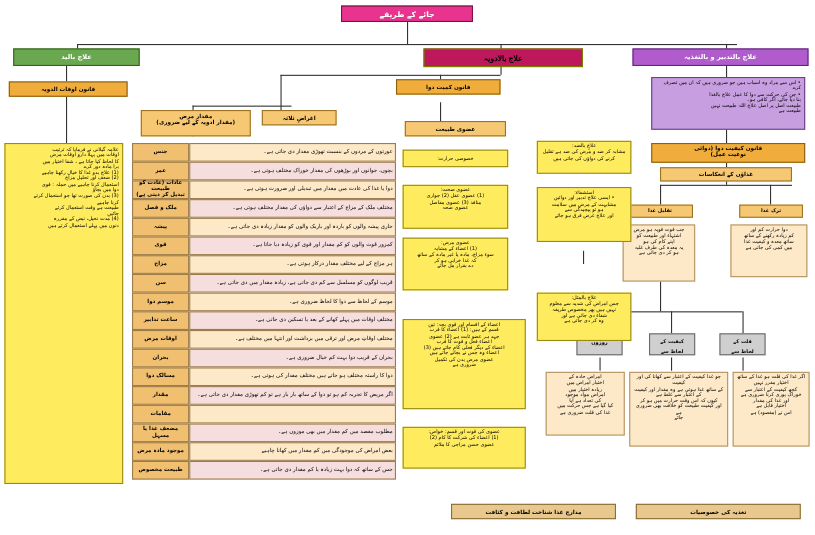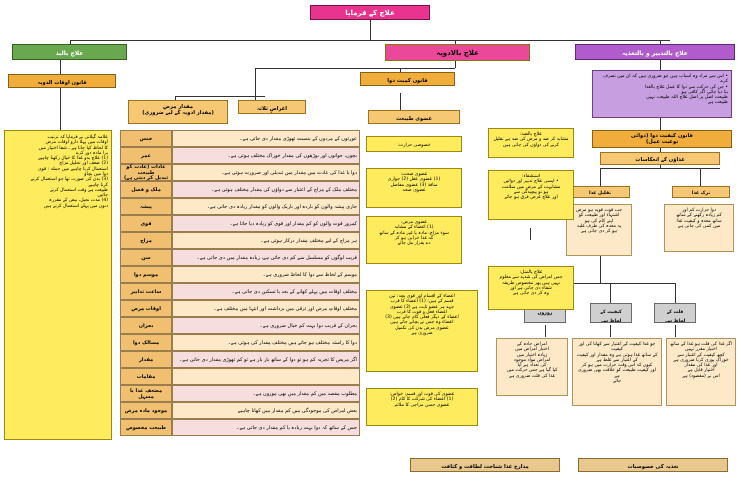--- a/index.html
+++ b/index.html
@@ -16,21 +16,21 @@
     border:1px solid #444;
     text-align:center;
     direction:rtl;
     line-height:1.15;
     padding:1px 2px;
     overflow:hidden;
   }
   .ttl{font-weight:bold;}
   .pink{background:#e8338f;color:#ffffff;border-color:#7b1145;}
   .green{background:#6aa84f;color:#ffffff;border-color:#38601f;}
-  .yellow{background:#ec4899;color:#000;border-color:#7a7a00;}
+  .yellow{background:#be185d;color:#000;border-color:#7a7a00;font-family:Liberation Serif, serif;}
   .purple{background:#b05ccc;color:#ffffff;border-color:#5c2b73;}
   .orange{background:#f0ad3c;color:#000;border-color:#8a6010;}
   .orangel{background:#f7c873;color:#000;border-color:#9c7323;}
   .cream{background:#fde9c8;color:#000;border-color:#b3925f;}
   .tan{background:#e8c88c;color:#000;border-color:#8a6e36;}
   .gray{background:#cfcfcf;color:#000;border-color:#6a6a6a;}
   .purpl{background:#c79ee0;color:#000;border-color:#6d3f86;}
   .ylw2{background:#ffeb5e;color:#000;border-color:#9a8a10;}
   .line{position:absolute;background:#333;}
   .h{height:1px;}
@@ -75,21 +75,21 @@
 <div class="line v" style="left:545px;top:283px;height:20px;"></div>
 <div class="line v" style="left:610px;top:283px;height:20px;"></div>
 <div class="line v" style="left:675px;top:283px;height:20px;"></div>
 <div class="line v" style="left:545px;top:325px;height:12px;"></div>
 <div class="line v" style="left:610px;top:325px;height:12px;"></div>
 <div class="line v" style="left:675px;top:325px;height:12px;"></div>
 <div class="line v" style="left:530px;top:185px;height:12px;"></div>
 <div class="line v" style="left:530px;top:228px;height:12px;"></div>
 <div class="line v" style="left:530px;top:266px;height:10px;"></div>
 
-<div class="node pink ttl md" style="left:310px;top:5px;width:120px;height:15px;line-height:13px;">علاج کے فرمایا</div>
+<div class="node pink ttl md" style="left:310px;top:5px;width:120px;height:15px;line-height:13px;">جائے کے طریقے</div>
 
 <div class="node green ttl sm" style="left:12px;top:44px;width:115px;height:16px;line-height:14px;">علاج بالید</div>
 
 <div class="node yellow ttl md" style="left:385px;top:44px;width:145px;height:17px;line-height:15px;">علاج بالادویہ</div>
 
 <div class="node purple ttl sm" style="left:575px;top:44px;width:160px;height:16px;line-height:14px;">علاج بالتدبیر و بالتغذیہ</div>
 
 <div class="node orange ttl xs" style="left:8px;top:74px;width:108px;height:14px;line-height:12px;">قانون اوقات الدویہ</div>
 
 <div class="node ylw2 tiny left" style="left:4px;top:130px;width:108px;height:310px;white-space:pre-line;padding:3px 3px;">علامہ گیلانی نے فرمایا کہ ترتیب

